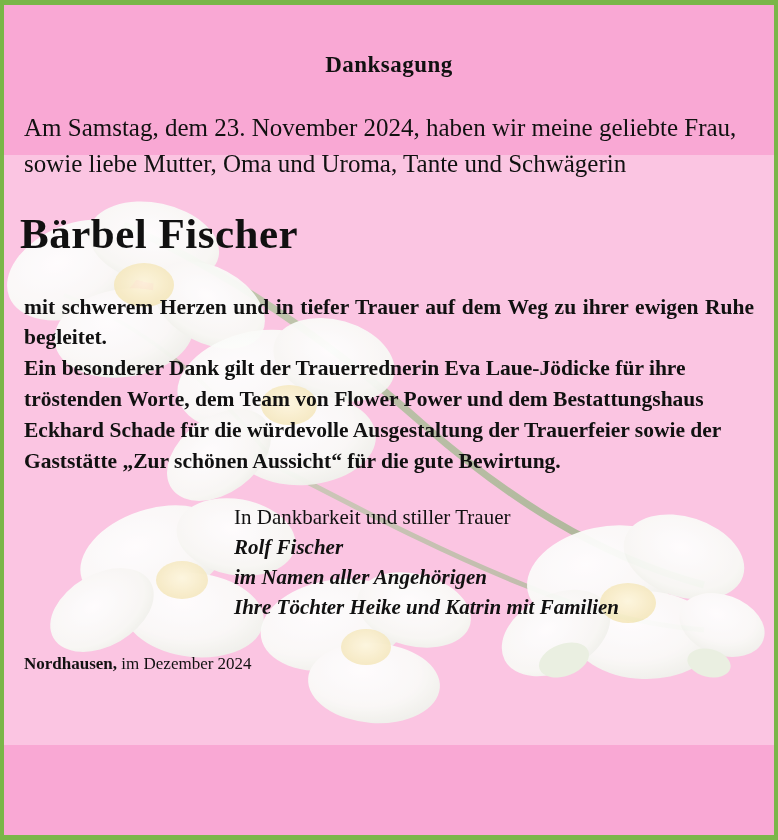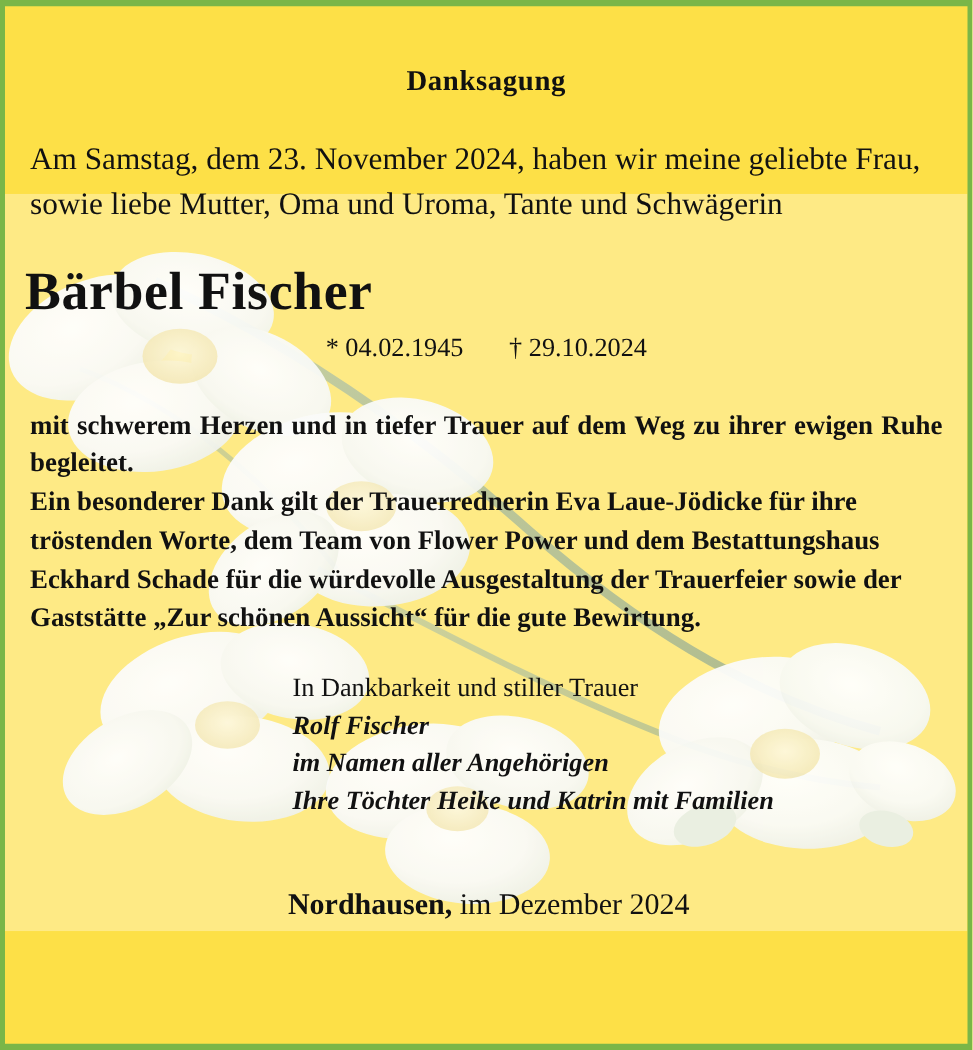--- a/index.html
+++ b/index.html
@@ -11,21 +11,21 @@
     height: 840px;
     background: #ffffff;
     font-family: "Liberation Serif", serif;
     overflow: hidden;
   }
   .card {
     position: relative;
     box-sizing: border-box;
     width: 778px;
     height: 840px;
-    background: #fde047;
+    background: #f9a8d4;
     border-top: 5px solid #7ab648;
     border-bottom: 5px solid #7ab648;
     border-left: 4px solid #7ab648;
     border-right: 4px solid #7ab648;
     overflow: hidden;
   }
   
   .art {
     position: absolute;
     left: 0;
@@ -102,25 +102,24 @@
     padding-left: 214px;
     font-size: 21px;
     line-height: 1.42;
     color: #111;
   }
   .signoff .b {
     font-weight: bold;
     font-style: italic;
   }
   .place {
-    margin-top: 56px;
-    font-size: 24px;
+    margin-top: 32px;
+    font-size: 17px;
     color: #111;
     padding-left: 4px;
-    text-align: center;
   }
   .place .city {
     font-weight: bold;
   }
 </style>
 </head>
 <body>
 
 <div class="card">
 
@@ -202,25 +201,20 @@
 
     <div class="doc-title">Danksagung</div>
 
     <div class="intro">
       <div>Am Samstag, dem 23. November 2024, haben wir meine geliebte Frau,</div>
       <div class="line2">sowie liebe Mutter, Oma und Uroma, Tante und Schwägerin</div>
     </div>
 
     <div class="name">Bärbel Fischer</div>
 
-    <div class="dates">
-      <span>* 04.02.1945</span>
-      <span class="gap"></span>
-      <span>† 29.10.2024</span>
-    </div>
 
     <div class="body-text">
       <p>mit schwerem Herzen und in tiefer Trauer auf dem Weg zu ihrer ewigen Ruhe begleitet.</p>
       <p class="last-left">Ein besonderer Dank gilt der Trauerrednerin Eva Laue-Jödicke für ihre tröstenden Worte, dem Team von Flower Power und dem Bestattungshaus Eckhard Schade für die würdevolle Ausgestaltung der Trauerfeier sowie der Gaststätte „Zur schönen Aussicht“ für die gute Bewirtung.</p>
     </div>
 
     <div class="signoff">
       <div>In Dankbarkeit und stiller Trauer</div>
       <div class="b">Rolf Fischer</div>
       <div class="b">im Namen aller Angehörigen</div>

